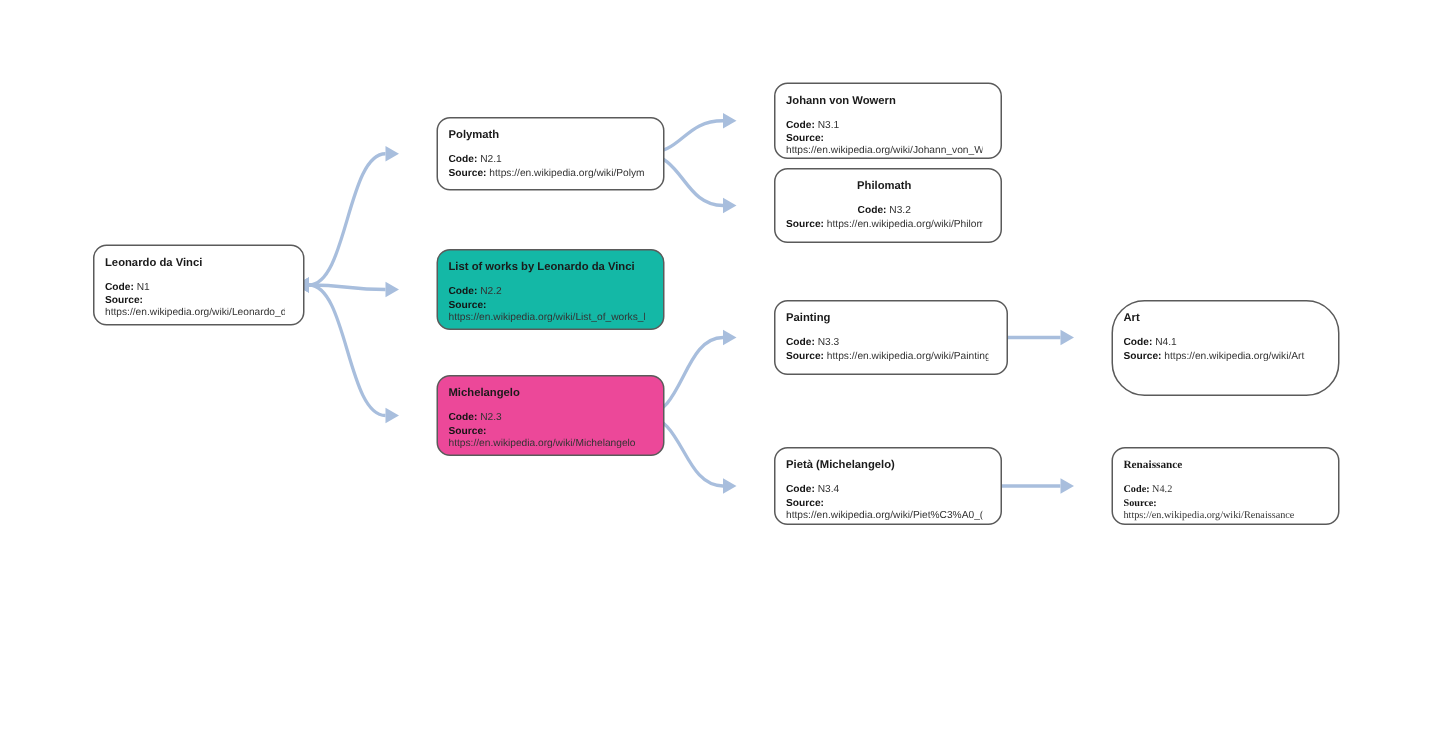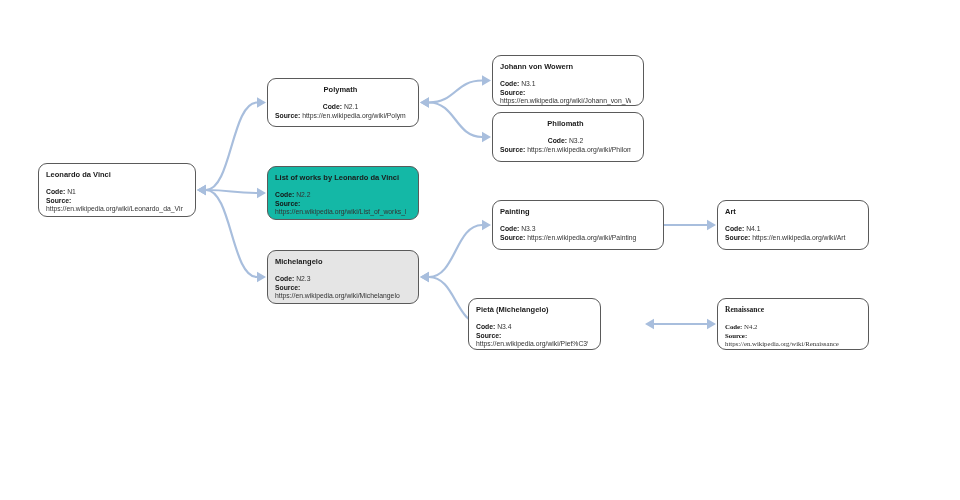--- a/index.html
+++ b/index.html
@@ -24,20 +24,21 @@
     pointer-events: none;
   }
   .node {
     position: absolute;
     box-sizing: border-box;
     background: #ffffff;
     border: 1px solid #5a5a5a;
     border-radius: 9px;
     padding: 6px 12px 5px 7px;
     overflow: hidden;
+    margin-left: 24px;
   }
   .node-title {
     font-size: 7.5px;
     font-weight: bold;
     color: #1a1a1a;
     line-height: 9px;
     white-space: nowrap;
     overflow: hidden;
     margin-bottom: 9px;
   }
@@ -109,66 +110,66 @@
         <path d="M 716 225 L 707 219.8 L 707 230.2 Z" fill="#a8bedd"></path>
         <path d="M 645 225 L 654 219.8 L 654 230.2 Z" fill="#a8bedd"></path>
       </g>
       <g>
         <path d="M 654 324 L 707 324" stroke="#a8bedd" stroke-width="2.2" fill="none"></path>
         <path d="M 716 324 L 707 318.8 L 707 329.2 Z" fill="#a8bedd"></path>
         <path d="M 645 324 L 654 318.8 L 654 329.2 Z" fill="#a8bedd"></path>
       </g>
     </svg>
   <div id="node-layer">
-      <div class="node" style="left: 38px; top: 163px; width: 158px; height: 54px; background: rgb(255, 255, 255); border-color: rgb(90, 90, 90);">
+      <div class="node" style="left: 38px; top: 163px; width: 141px; height: 54px; background: rgb(255, 255, 255); border-color: rgb(90, 90, 90);">
         <div class="node-title">Leonardo da Vinci</div>
         <div class="node-row"><span class="lbl">Code:</span> <span class="val">N1</span></div>
         <div class="node-row"><span class="lbl">Source:</span></div>
         <div class="src-url">https://en.wikipedia.org/wiki/Leonardo_da_Vinci</div>
       </div>
-      <div class="node" style="left: 267px; top: 78px; width: 152px; height: 49px; background: rgb(255, 255, 255); border-color: rgb(90, 90, 90); text-align: center;">
+      <div class="node" style="left: 267px; top: 78px; width: 152px; height: 49px; background: rgb(255, 255, 255); border-color: rgb(90, 90, 90);">
         <div class="node-title">Polymath</div>
         <div class="node-row"><span class="lbl">Code:</span> <span class="val">N2.1</span></div>
         <div class="node-row"><span class="lbl">Source:</span> <span class="val">https://en.wikipedia.org/wiki/Polymath</span></div>
       </div>
       <div class="node" style="left: 267px; top: 166px; width: 152px; height: 54px; background: #14b8a6; border-color: rgb(90, 90, 90);">
         <div class="node-title">List of works by Leonardo da Vinci</div>
         <div class="node-row"><span class="lbl">Code:</span> <span class="val">N2.2</span></div>
         <div class="node-row"><span class="lbl">Source:</span></div>
         <div class="src-url">https://en.wikipedia.org/wiki/List_of_works_by_L</div>
       </div>
-      <div class="node" style="left: 267px; top: 250px; width: 152px; height: 54px; background: #e5e5e5; border-color: rgb(90, 90, 90);">
+      <div class="node" style="left: 267px; top: 250px; width: 152px; height: 54px; background: #ec4899; border-color: rgb(90, 90, 90);">
         <div class="node-title">Michelangelo</div>
         <div class="node-row"><span class="lbl">Code:</span> <span class="val">N2.3</span></div>
         <div class="node-row"><span class="lbl">Source:</span></div>
         <div class="src-url">https://en.wikipedia.org/wiki/Michelangelo</div>
       </div>
       <div class="node" style="left: 492px; top: 55px; width: 152px; height: 51px; background: rgb(255, 255, 255); border-color: rgb(90, 90, 90);">
         <div class="node-title">Johann von Wowern</div>
         <div class="node-row"><span class="lbl">Code:</span> <span class="val">N3.1</span></div>
         <div class="node-row"><span class="lbl">Source:</span></div>
         <div class="src-url">https://en.wikipedia.org/wiki/Johann_von_Wowe</div>
       </div>
       <div class="node" style="left: 492px; top: 112px; width: 152px; height: 50px; background: rgb(255, 255, 255); border-color: rgb(90, 90, 90); text-align: center;">
         <div class="node-title">Philomath</div>
         <div class="node-row"><span class="lbl">Code:</span> <span class="val">N3.2</span></div>
         <div class="node-row"><span class="lbl">Source:</span> <span class="val">https://en.wikipedia.org/wiki/Philomath</span></div>
       </div>
-      <div class="node" style="left: 492px; top: 200px; width: 172px; height: 50px; background: rgb(255, 255, 255); border-color: rgb(90, 90, 90);">
+      <div class="node" style="left: 492px; top: 200px; width: 156px; height: 50px; background: rgb(255, 255, 255); border-color: rgb(90, 90, 90);">
         <div class="node-title">Painting</div>
         <div class="node-row"><span class="lbl">Code:</span> <span class="val">N3.3</span></div>
         <div class="node-row"><span class="lbl">Source:</span> <span class="val">https://en.wikipedia.org/wiki/Painting</span></div>
       </div>
-      <div class="node" style="left: 468px; top: 298px; width: 133px; height: 52px; background: rgb(255, 255, 255); border-color: rgb(90, 90, 90);">
+      <div class="node" style="left: 492px; top: 298px; width: 152px; height: 52px; background: rgb(255, 255, 255); border-color: rgb(90, 90, 90);">
         <div class="node-title">Pietà (Michelangelo)</div>
         <div class="node-row"><span class="lbl">Code:</span> <span class="val">N3.4</span></div>
         <div class="node-row"><span class="lbl">Source:</span></div>
         <div class="src-url">https://en.wikipedia.org/wiki/Piet%C3%A0_(Mich</div>
       </div>
-      <div class="node" style="left: 717px; top: 200px; width: 152px; height: 50px; background: rgb(255, 255, 255); border-color: rgb(90, 90, 90);">
+      <div class="node" style="left: 717px; top: 200px; width: 152px; height: 64px; background: rgb(255, 255, 255); border-color: rgb(90, 90, 90); border-radius: 22px;">
         <div class="node-title">Art</div>
         <div class="node-row"><span class="lbl">Code:</span> <span class="val">N4.1</span></div>
         <div class="node-row"><span class="lbl">Source:</span> <span class="val">https://en.wikipedia.org/wiki/Art</span></div>
       </div>
       <div class="node" style="left: 717px; top: 298px; width: 152px; height: 52px; background: rgb(255, 255, 255); border-color: rgb(90, 90, 90); font-family: Liberation Serif, serif;">
         <div class="node-title">Renaissance</div>
         <div class="node-row"><span class="lbl">Code:</span> <span class="val">N4.2</span></div>
         <div class="node-row"><span class="lbl">Source:</span></div>
         <div class="src-url">https://en.wikipedia.org/wiki/Renaissance</div>
       </div>

